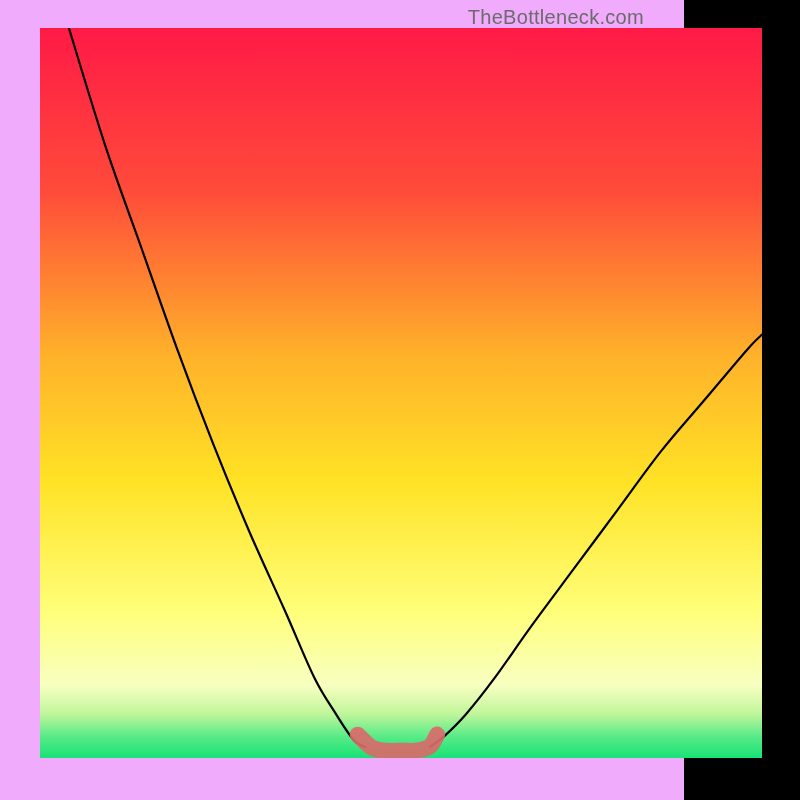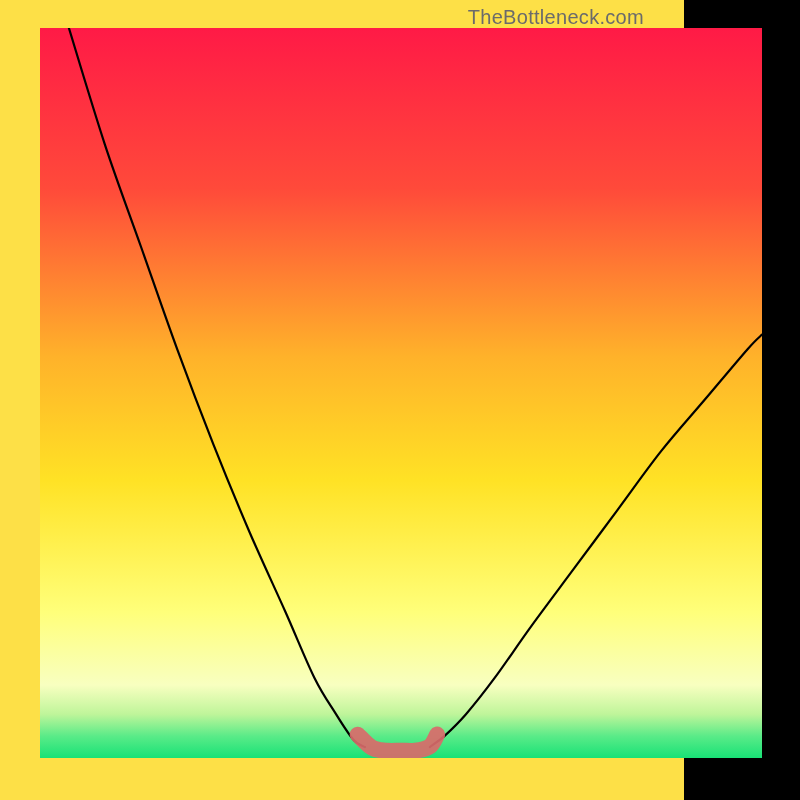--- a/index.html
+++ b/index.html
@@ -10,21 +10,21 @@
     background: #000;
     overflow: hidden;
     font-family: Arial, Helvetica, sans-serif;
   }
   .frame {
     position: absolute;
     left: 0;
     top: 0;
     width: 684px;
     height: 800px;
-    background: #fde047;
+    background: #f0abfc;
   }
   .plot-area {
     position: absolute;
     left: 40px;
     top: 28px;
     width: 722px;
     height: 730px;
     overflow: hidden;
   }
   .gradient {

